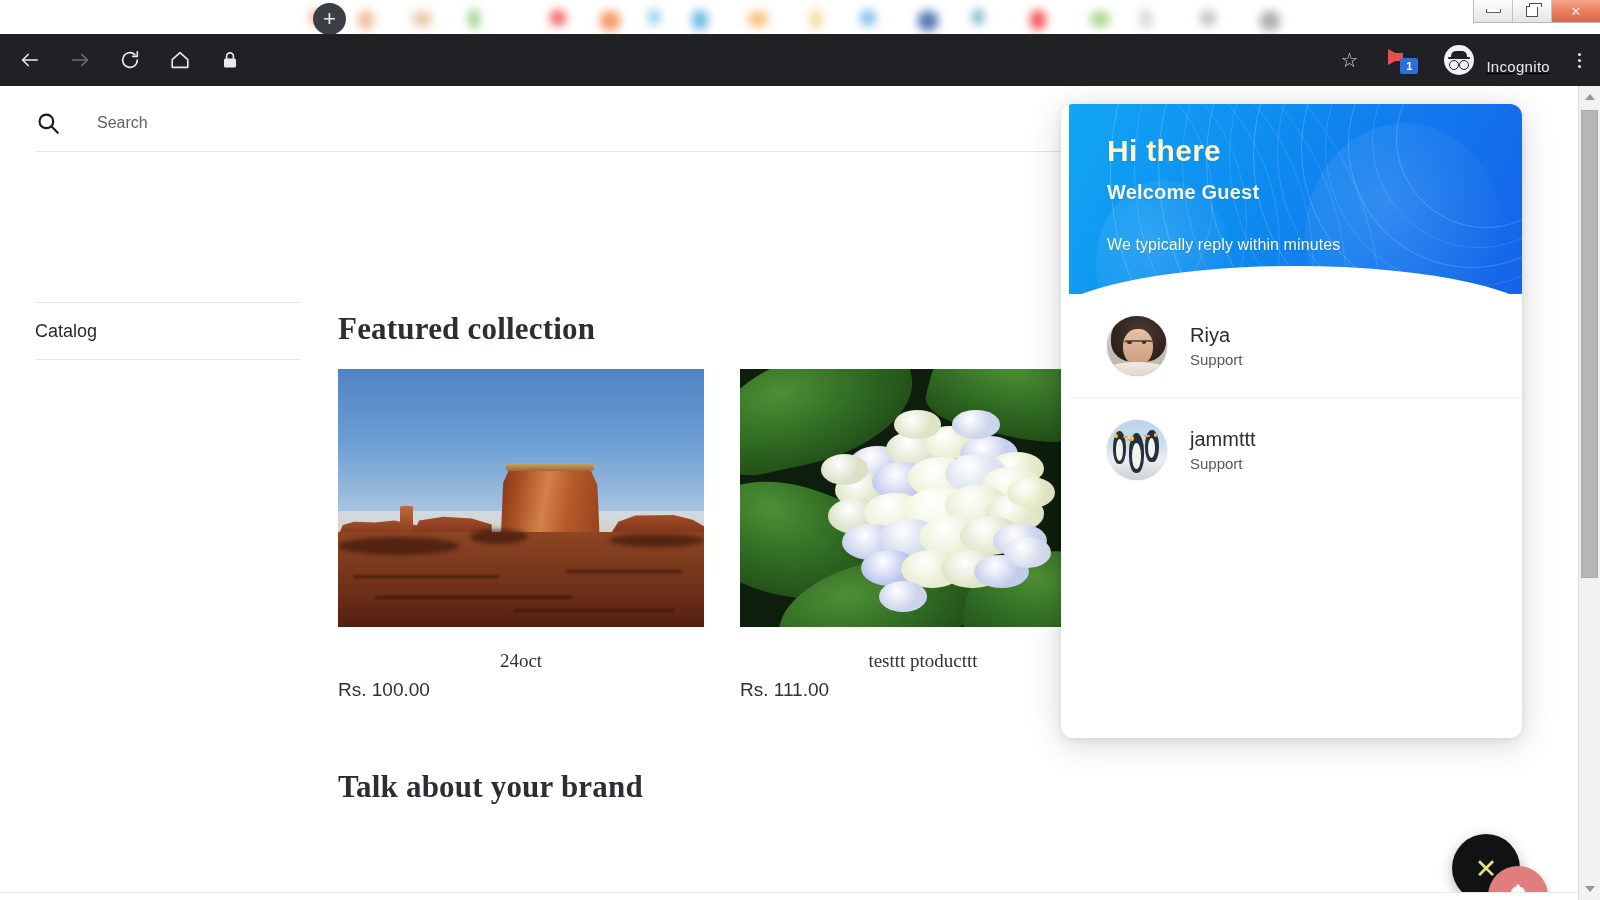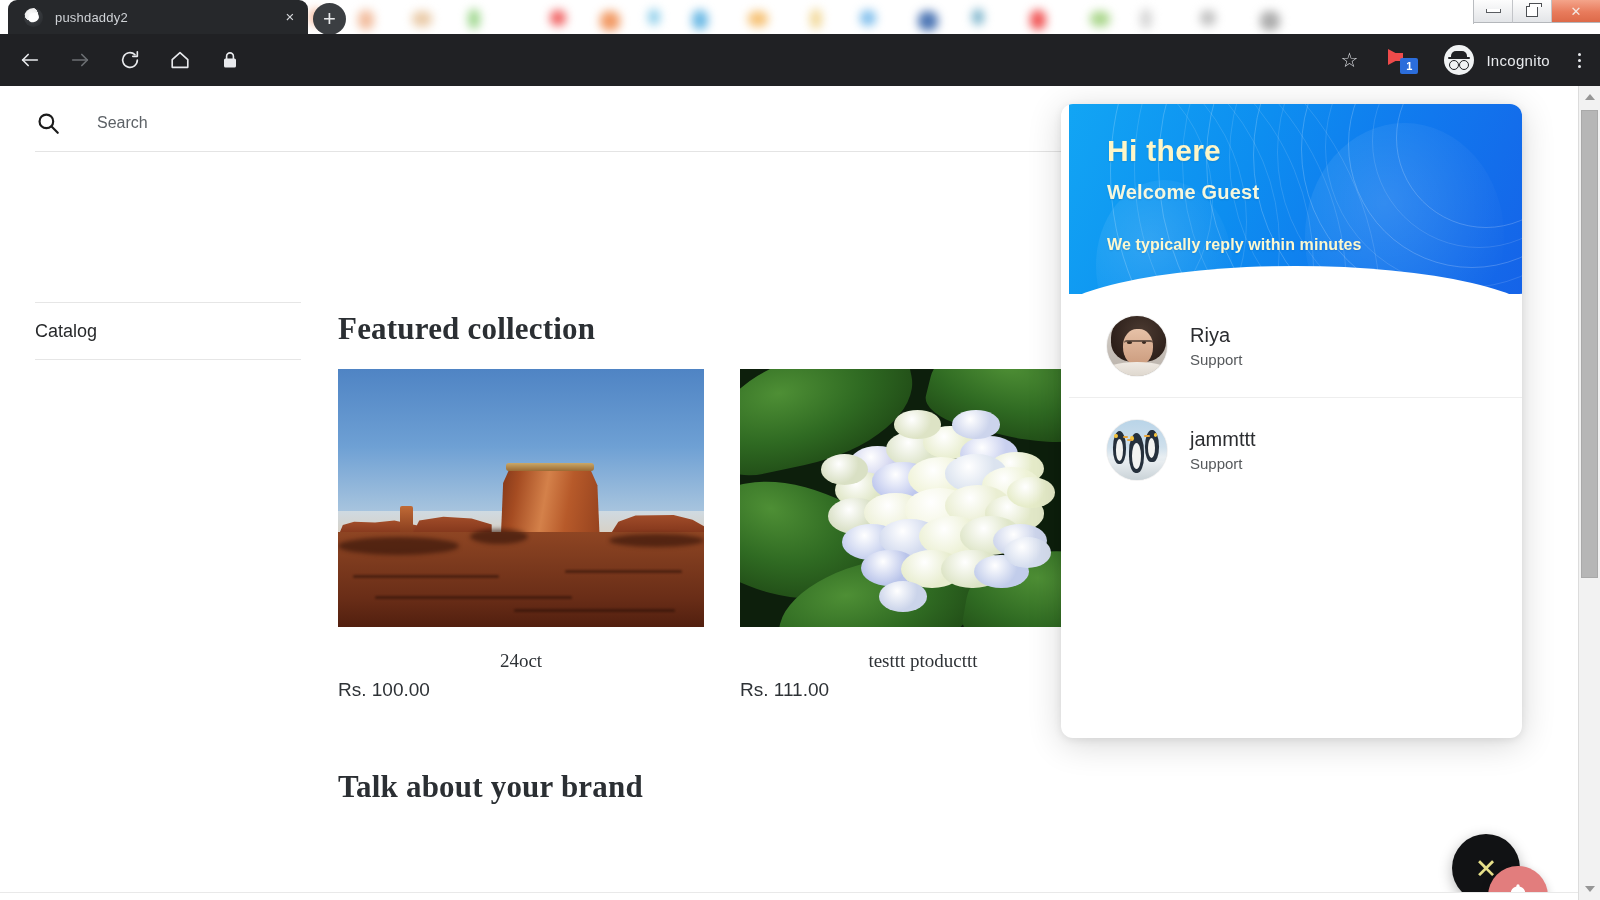--- a/index.html
+++ b/index.html
@@ -104,21 +104,21 @@
     border-left: 15px solid #ef4b4b;
   }
   .ext-arrow::before {
     content:""; position:absolute; left:-15px; top:-4px; width: 15px; height: 8px; background:#ef4b4b;
   }
   .ext-count {
     position: absolute; left: 14px; top: 13px; width: 18px; height: 16px;
     background: #2b6ddb; color: #fff; font-size: 11px; font-weight: bold;
     text-align: center; line-height: 16px; border-radius: 2px;
   }
-  .incog-wrap { display: flex; align-items: center; margin-left: 6px; }
+  .incog-wrap { display: flex; align-items: flex-end; margin-left: 6px; text-decoration: underline; }
   .incog-icon {
     width: 30px; height: 30px; border-radius: 50%; background: #f1f3f4;
     position: relative; flex: none;
   }
   .incog-hat {
     position: absolute; left: 7px; top: 6px; width: 16px; height: 7px;
     background: #202124; border-radius: 5px 5px 0 0;
   }
   .incog-hat::after{ content:""; position:absolute; left:-3px; top:6px; width:22px; height:2px; background:#202124; border-radius:1px;}
   .incog-glasses { position: absolute; left: 5px; top: 15px; width: 20px; height: 9px; }
@@ -245,21 +245,21 @@
   .chat-hdr-text { position: relative; z-index: 3; padding: 30px 0 0 38px; }
   .hi-there {
     font-size: 30px; font-weight: bold; color: #fdf6c8; letter-spacing: .3px;
     text-shadow: 0 1px 2px rgba(0,0,0,.10);
   }
   .welcome-guest {
     margin-top: 13px; font-size: 20px; font-weight: bold; color: #f6f7dd;
     letter-spacing: .2px; text-shadow: 0 1px 2px rgba(0,0,0,.10);
   }
   .reply-note {
-    margin-top: 32px; font-size: 16px; font-weight: bold; color: #fcf8cf;
+    margin-top: 32px; font-size: 16px; font-weight: normal; color: #fcf8cf;
     letter-spacing: .1px; text-shadow: 0 1px 2px rgba(0,0,0,.10);
   }
 
   .agent-list { position: relative; }
   .agent-row {
     display: flex; align-items: center; height: 104px; padding-left: 38px;
     border-bottom: 1px solid #eeeeee;
   }
   .agent-row:last-child { border-bottom: none; }
   .avatar {
@@ -361,25 +361,20 @@
         <div class="blob" style="background: rgb(111, 182, 234); left: 560px; top: 10px; width: 16px; height: 16px;"></div>
         <div class="blob" style="background: rgb(47, 95, 168); left: 618px; top: 11px; width: 20px; height: 20px;"></div>
         <div class="blob" style="background: rgb(105, 169, 196); left: 672px; top: 9px; width: 12px; height: 16px;"></div>
         <div class="blob" style="background: rgb(239, 59, 59); left: 730px; top: 10px; width: 16px; height: 20px;"></div>
         <div class="blob" style="background: rgb(158, 208, 122); left: 790px; top: 11px; width: 20px; height: 16px;"></div>
         <div class="blob" style="background: rgb(207, 207, 207); left: 840px; top: 9px; width: 12px; height: 20px;"></div>
         <div class="blob" style="background: rgb(185, 185, 185); left: 900px; top: 10px; width: 16px; height: 16px;"></div>
         <div class="blob" style="background: rgb(159, 159, 159); left: 960px; top: 11px; width: 20px; height: 20px;"></div>
       </div>
 
-    <div class="tab">
-      <div class="tab-favicon"></div>
-      <div class="tab-title">pushdaddy2</div>
-      <div class="tab-close">×</div>
-    </div>
     <div class="newtab">+</div>
 
     <div class="wincontrols">
       <div class="wc">
         <div class="wc-min"></div>
       </div>
       <div class="wc">
         <div class="wc-max"></div>
       </div>
       <div class="wc close">

